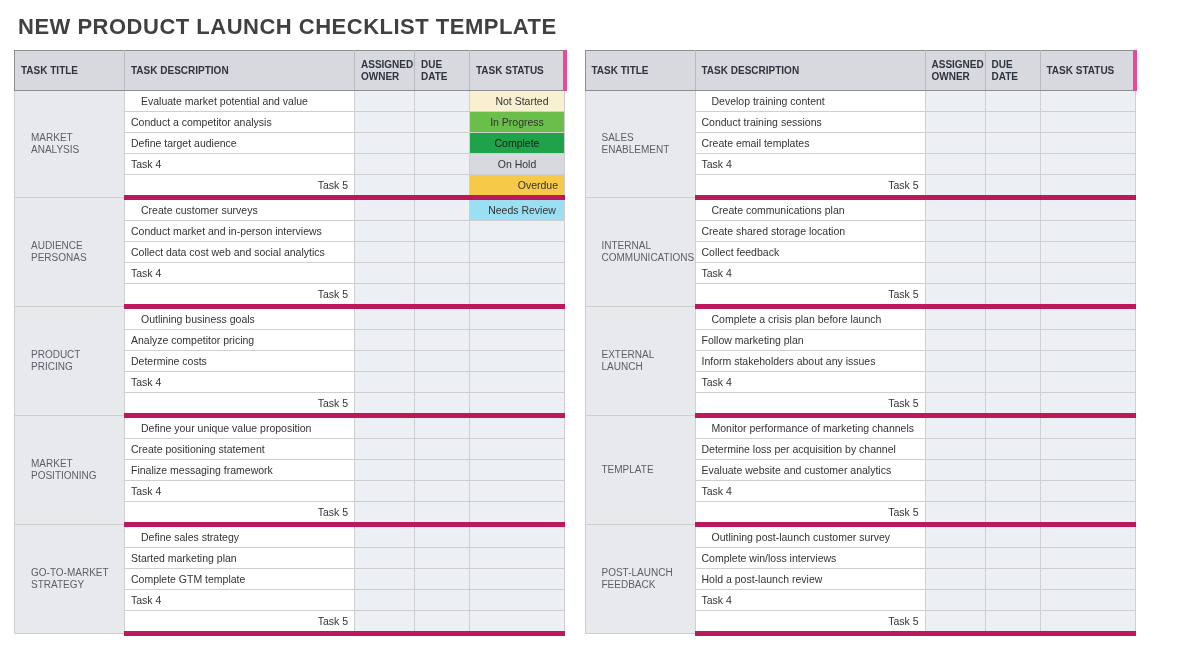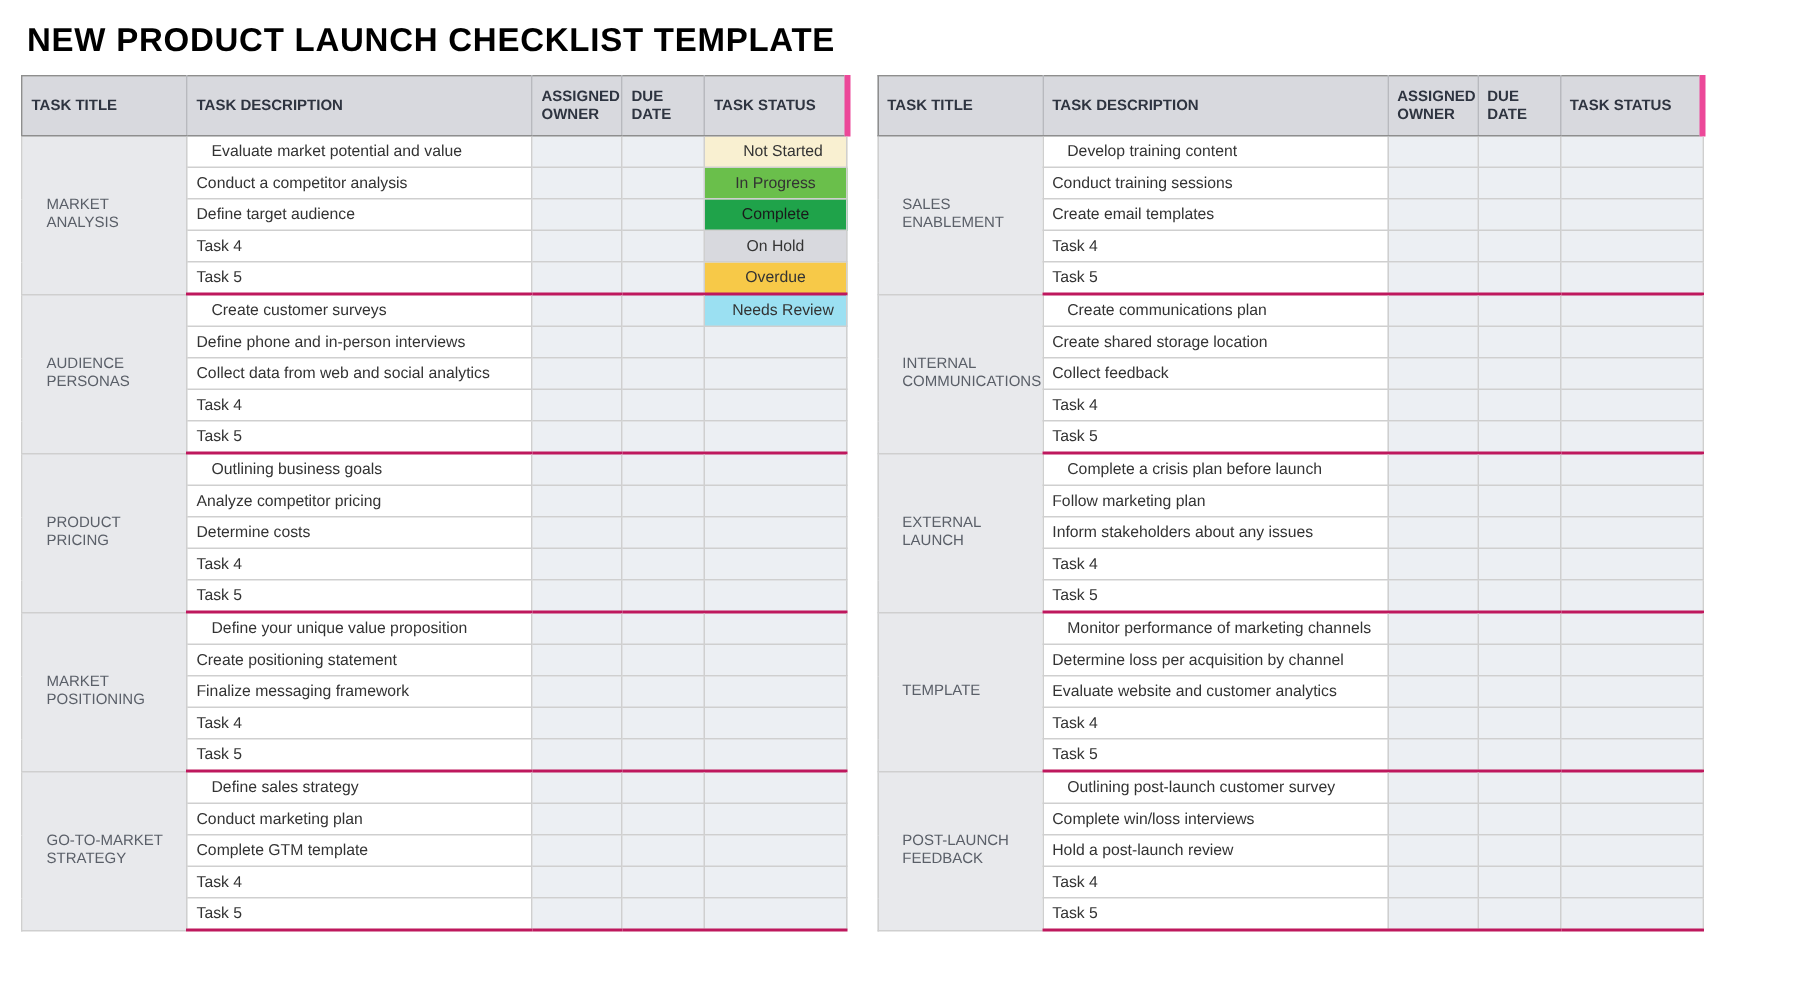--- a/index.html
+++ b/index.html
@@ -7,21 +7,21 @@
     margin: 0;
     padding: 14px;
     font-family: "Century Gothic", "Avant Garde", Arial, sans-serif;
     font-size: 11px;
     color: #333;
     background: #fff;
   }
   .page-title {
     font-size: 22px;
     font-weight: bold;
-    color: #000000;
+    color: #404040;
     letter-spacing: 0.5px;
     margin: 0 0 10px 4px;
   }
   .tables-wrap {
     display: flex;
     gap: 18px;
     align-items: flex-start;
   }
   table {
     border-collapse: collapse;
@@ -66,21 +66,21 @@
     padding-left: 8px;
     line-height: 1.25;
     border-top: 1px solid #8e8e8e;
   }
   td.owner-cell, td.due-cell, td.status-cell {
     background: #eceff3;
     text-align: center;
   }
   
   tr.section-start td { border-top: 1px solid #8e8e8e; padding-left: 16px; }
-  tr.section-end td { border-bottom: 2px solid #be185d; }
+  tr.section-end td { border-bottom: 5px solid #be185d; text-align: right; }
 
   
   .st-not-started  { background: #f9f0d1 !important; }
   .st-in-progress  { background: #6abf4b !important; }
   .st-complete     { background: #1fa34a !important; color: #1a1a1a; }
   .st-on-hold      { background: #d8d9de !important; }
   .st-overdue      { background: #f7c948 !important; }
   .st-needs-review { background: #9be0f2 !important; }
 </style>
 </head>
@@ -139,27 +139,27 @@
           <td class="status-cell st-overdue">Overdue</td>
         </tr>
         <tr class="section-start">
           <td class="section-cell" rowspan="5">AUDIENCE PERSONAS</td>
           <td>Create customer surveys</td>
           <td class="owner-cell"></td>
           <td class="due-cell"></td>
           <td class="status-cell st-needs-review">Needs Review</td>
         </tr>
         <tr>
-          <td>Define phone and in-person interviews</td>
-          <td class="owner-cell"></td>
-          <td class="due-cell"></td>
-          <td class="status-cell"></td>
-        </tr>
-        <tr>
-          <td>Collect data from web and social analytics</td>
+          <td>Conduct market and in-person interviews</td>
+          <td class="owner-cell"></td>
+          <td class="due-cell"></td>
+          <td class="status-cell"></td>
+        </tr>
+        <tr>
+          <td>Collect data cost web and social analytics</td>
           <td class="owner-cell"></td>
           <td class="due-cell"></td>
           <td class="status-cell"></td>
         </tr>
         <tr>
           <td>Task 4</td>
           <td class="owner-cell"></td>
           <td class="due-cell"></td>
           <td class="status-cell"></td>
         </tr>
@@ -232,21 +232,21 @@
           <td class="status-cell"></td>
         </tr>
         <tr class="section-start">
           <td class="section-cell" rowspan="5">GO-TO-MARKET STRATEGY</td>
           <td>Define sales strategy</td>
           <td class="owner-cell"></td>
           <td class="due-cell"></td>
           <td class="status-cell"></td>
         </tr>
         <tr>
-          <td>Conduct marketing plan</td>
+          <td>Started marketing plan</td>
           <td class="owner-cell"></td>
           <td class="due-cell"></td>
           <td class="status-cell"></td>
         </tr>
         <tr>
           <td>Complete GTM template</td>
           <td class="owner-cell"></td>
           <td class="due-cell"></td>
           <td class="status-cell"></td>
         </tr>

